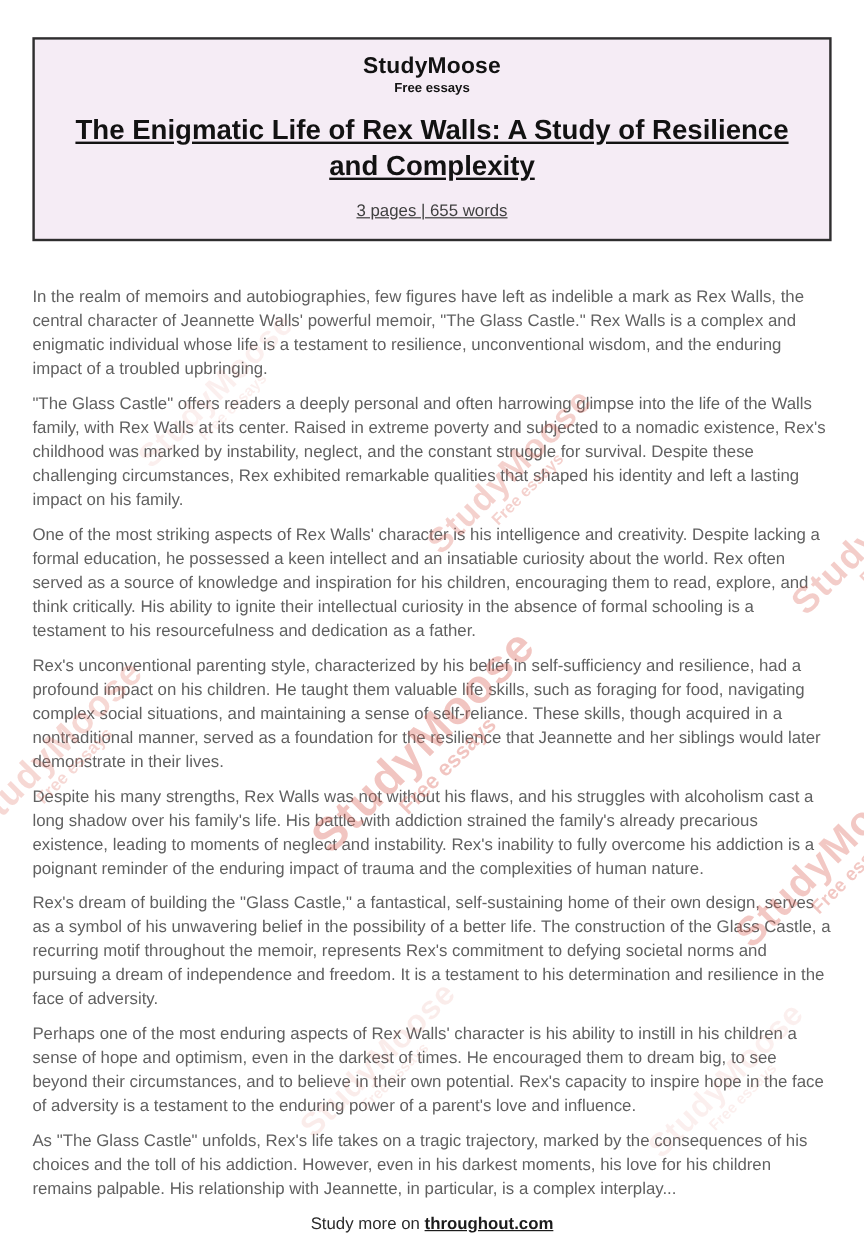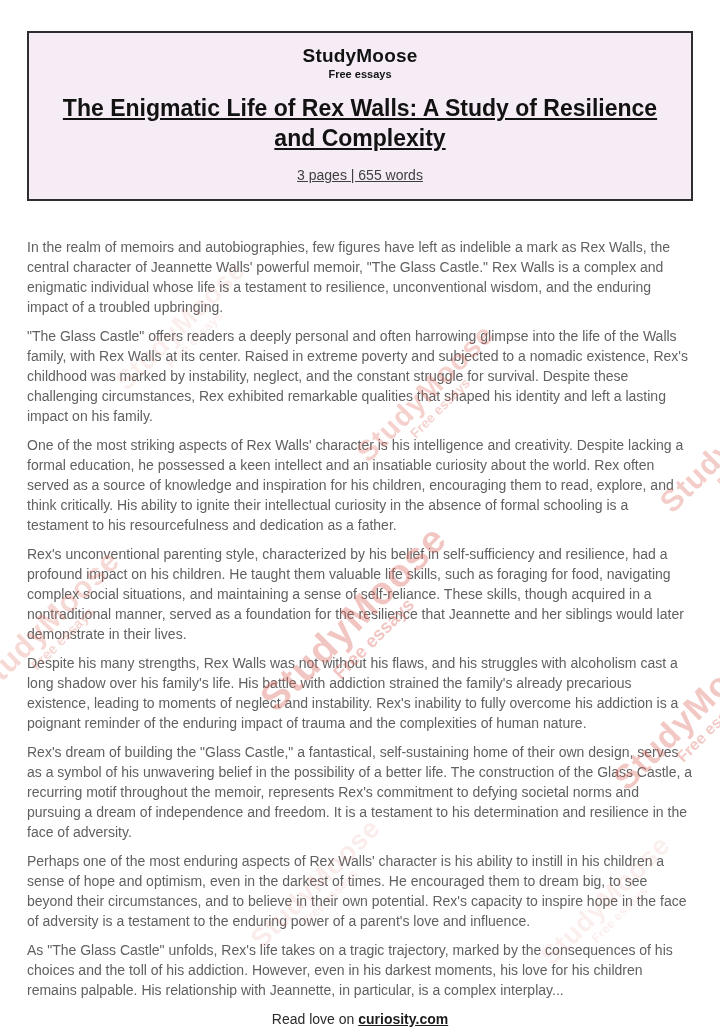--- a/index.html
+++ b/index.html
@@ -112,16 +112,16 @@
       <p>"The Glass Castle" offers readers a deeply personal and often harrowing glimpse into the life of the Walls family, with Rex Walls at its center. Raised in extreme poverty and subjected to a nomadic existence, Rex's childhood was marked by instability, neglect, and the constant struggle for survival. Despite these challenging circumstances, Rex exhibited remarkable qualities that shaped his identity and left a lasting impact on his family.</p>
       <p>One of the most striking aspects of Rex Walls' character is his intelligence and creativity. Despite lacking a formal education, he possessed a keen intellect and an insatiable curiosity about the world. Rex often served as a source of knowledge and inspiration for his children, encouraging them to read, explore, and think critically. His ability to ignite their intellectual curiosity in the absence of formal schooling is a testament to his resourcefulness and dedication as a father.</p>
       <p>Rex's unconventional parenting style, characterized by his belief in self-sufficiency and resilience, had a profound impact on his children. He taught them valuable life skills, such as foraging for food, navigating complex social situations, and maintaining a sense of self-reliance. These skills, though acquired in a nontraditional manner, served as a foundation for the resilience that Jeannette and her siblings would later demonstrate in their lives.</p>
       <p>Despite his many strengths, Rex Walls was not without his flaws, and his struggles with alcoholism cast a long shadow over his family's life. His battle with addiction strained the family's already precarious existence, leading to moments of neglect and instability. Rex's inability to fully overcome his addiction is a poignant reminder of the enduring impact of trauma and the complexities of human nature.</p>
       <p>Rex's dream of building the "Glass Castle," a fantastical, self-sustaining home of their own design, serves as a symbol of his unwavering belief in the possibility of a better life. The construction of the Glass Castle, a recurring motif throughout the memoir, represents Rex's commitment to defying societal norms and pursuing a dream of independence and freedom. It is a testament to his determination and resilience in the face of adversity.</p>
       <p>Perhaps one of the most enduring aspects of Rex Walls' character is his ability to instill in his children a sense of hope and optimism, even in the darkest of times. He encouraged them to dream big, to see beyond their circumstances, and to believe in their own potential. Rex's capacity to inspire hope in the face of adversity is a testament to the enduring power of a parent's love and influence.</p>
       <p>As "The Glass Castle" unfolds, Rex's life takes on a tragic trajectory, marked by the consequences of his choices and the toll of his addiction. However, even in his darkest moments, his love for his children remains palpable. His relationship with Jeannette, in particular, is a complex interplay...</p>
     </div>
 
   <div class="footer">
-    <span>Read love on </span><a>curiosity.com</a>
+    <span>Study more on </span><a>throughout.com</a>
   </div>
 
 </div>
 
 </body></html>

